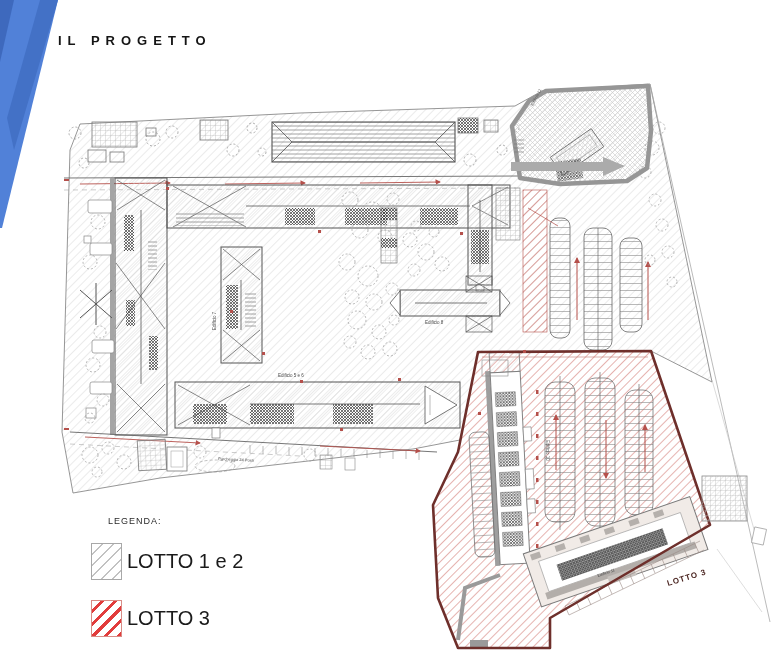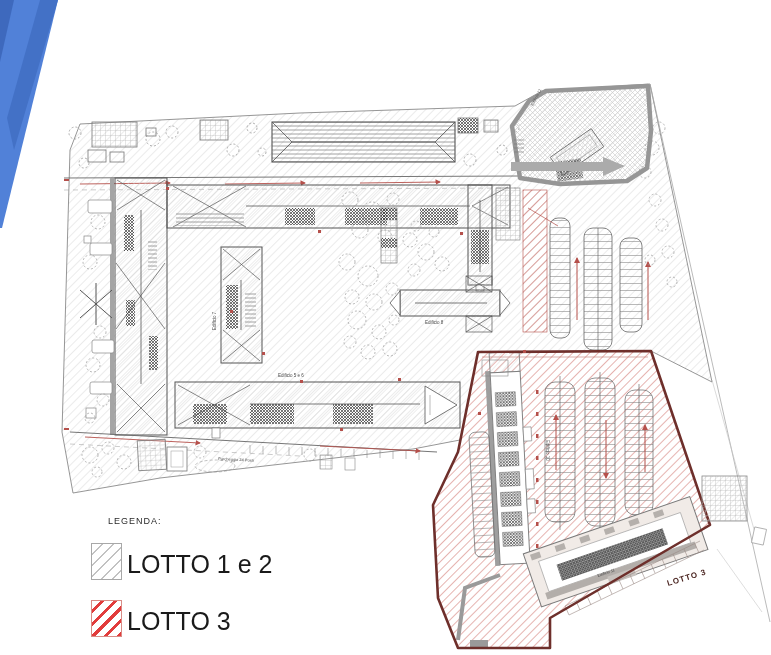--- a/index.html
+++ b/index.html
@@ -12,21 +12,21 @@
     letter-spacing:6px;color:#151515;white-space:nowrap;
   }
   .page-title{
     position:absolute;left:54px;top:48px;font-size:35px;font-weight:bold;
     color:#c00c1e;white-space:nowrap;letter-spacing:-0.5px;
   }
   .plan-svg{position:absolute;left:0;top:0;}
   .ribbon-svg{position:absolute;left:0;top:0;}
   .legend{position:absolute;left:15px;top:0;width:100%;height:100%;pointer-events:none;padding-left:44px;}
   .legend-title{position:absolute;left:93px;top:516px;font-size:9px;color:#2a2a2a;letter-spacing:1px;}
-  .legend-item-label{position:absolute;font-size:25px;color:#1a1a1a;}
+  .legend-item-label{position:absolute;font-size:20px;color:#1a1a1a;}
   .swatch{position:absolute;width:31px;height:37px;box-sizing:border-box;}
   .swatch-gray{
     border:1px solid #a8a8a8;
     background:repeating-linear-gradient(135deg,#ffffff 0px,#ffffff 6.5px,#c2c2c2 6.5px,#c2c2c2 8px);
   }
   .swatch-red{
     border:1px solid #d98c86;
     background:repeating-linear-gradient(135deg,#ffffff 0px,#ffffff 6px,#e23c3c 6px,#e23c3c 9px);
   }
   svg text{font-family:"Liberation Sans",sans-serif;}
@@ -443,20 +443,21 @@
       <text transform="translate(668,586) rotate(-17)" font-size="8" font-weight="bold" fill="#4a2420" letter-spacing="1">LOTTO 3</text>
     </g>
   </svg>
 
   <svg class="ribbon-svg" width="70" height="232" viewBox="0 0 70 232">
     <polygon points="0,0 58,0 2,228 0,228" fill="#5181d8"></polygon>
     <polygon points="40,0 58,0 14,150 7,118" fill="#4371c6"></polygon>
     <polygon points="0,0 14,0 0,62" fill="#3e69bd"></polygon>
   </svg>
 
+  <div class="kicker">IL PROGETTO</div>
 
   <div class="legend">
     <div class="legend-title">LEGENDA:</div>
     <div class="swatch swatch-gray" style="left:76px;top:543px;"></div>
     <div class="legend-item-label" style="left:112px;top:550px;">LOTTO 1 e 2</div>
     <div class="swatch swatch-red" style="left:76px;top:600px;"></div>
     <div class="legend-item-label" style="left:112px;top:607px;">LOTTO 3</div>
   </div>
 
 </div>

